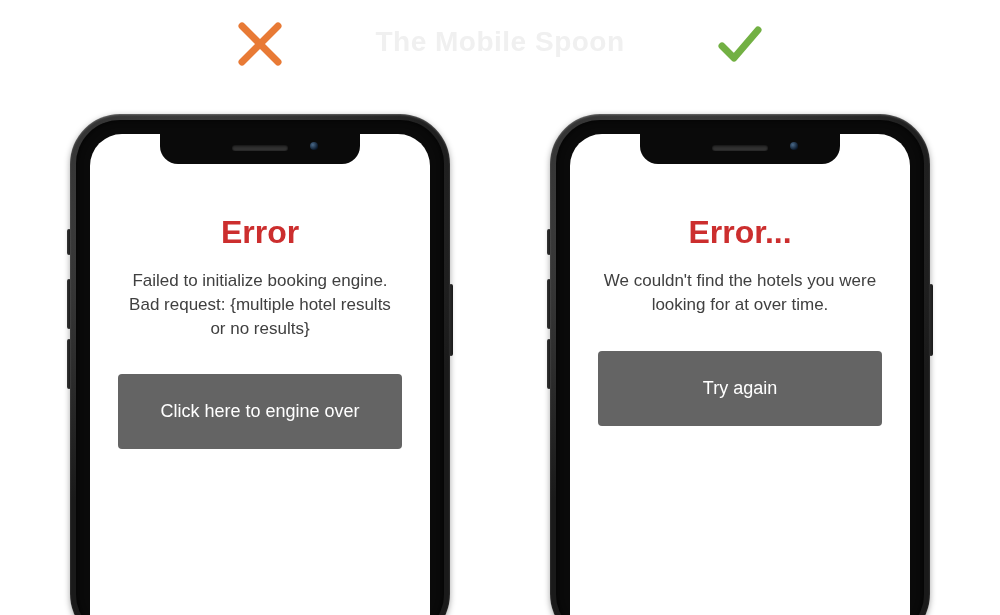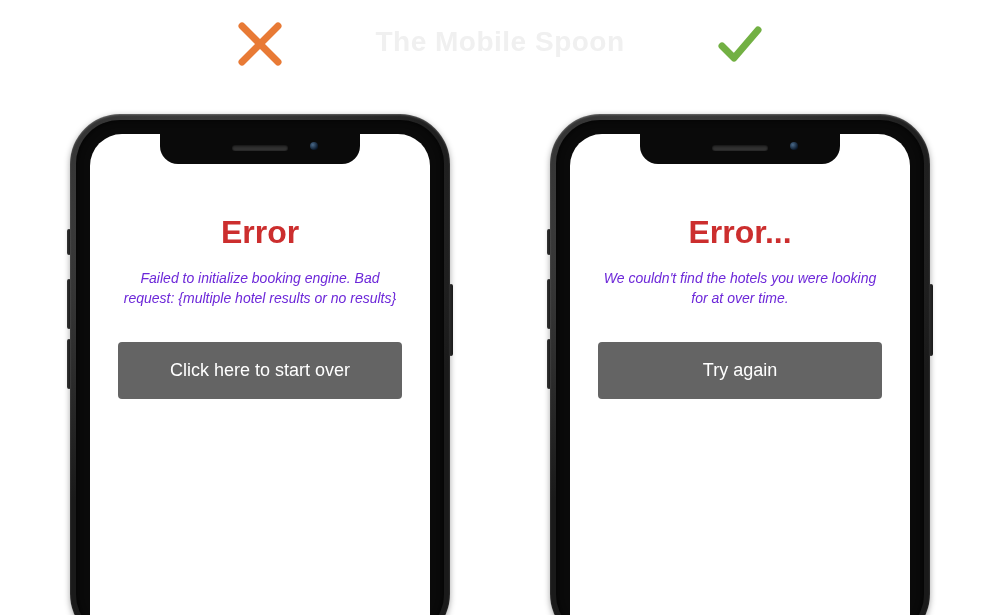--- a/index.html
+++ b/index.html
@@ -126,35 +126,34 @@
       padding: 80px 28px 0;
       text-align: center;
     }
     .err-title {
       font-size: 32px;
       font-weight: 600;
       color: #cc2e2e;
       margin-bottom: 18px;
     }
     .err-body {
-      font-size: 14px;
+      font-size: 17px;
       line-height: 1.4;
-      color: #6d28d9;
+      color: #404040;
       margin-bottom: 34px;
       padding: 0 4px;
-      font-style: italic;
     }
     .action-btn {
       display: block;
       width: 100%;
       background: #646464;
       color: #ffffff;
       font-size: 18px;
       font-weight: 400;
-      padding: 18px 0;
+      padding: 27px 0;
       border: none;
       border-radius: 4px;
       cursor: pointer;
     }
   </style>
 </head>
 <body>
 
 <div class="watermark">The Mobile Spoon</div>
 
@@ -175,21 +174,21 @@
       <div class="phone-outer"></div>
       <div class="phone-inner"></div>
       <div class="notch">
         <div class="speaker"></div>
         <div class="camera"></div>
       </div>
       <div class="screen">
         <div class="content">
           <div class="err-title">Error</div>
           <div class="err-body">Failed to initialize booking engine. Bad request: {multiple hotel results or no results}</div>
-          <button class="action-btn">Click here to start over</button>
+          <button class="action-btn">Click here to engine over</button>
         </div>
       </div>
     </div>
   </div>
 
   <div class="example">
     <div class="indicator">
       <svg viewBox="0 0 52 52">
         <polyline points="8,28 20,40 44,12" fill="none" stroke="#72b043" stroke-width="7" stroke-linecap="round" stroke-linejoin="round"></polyline>
       </svg>

